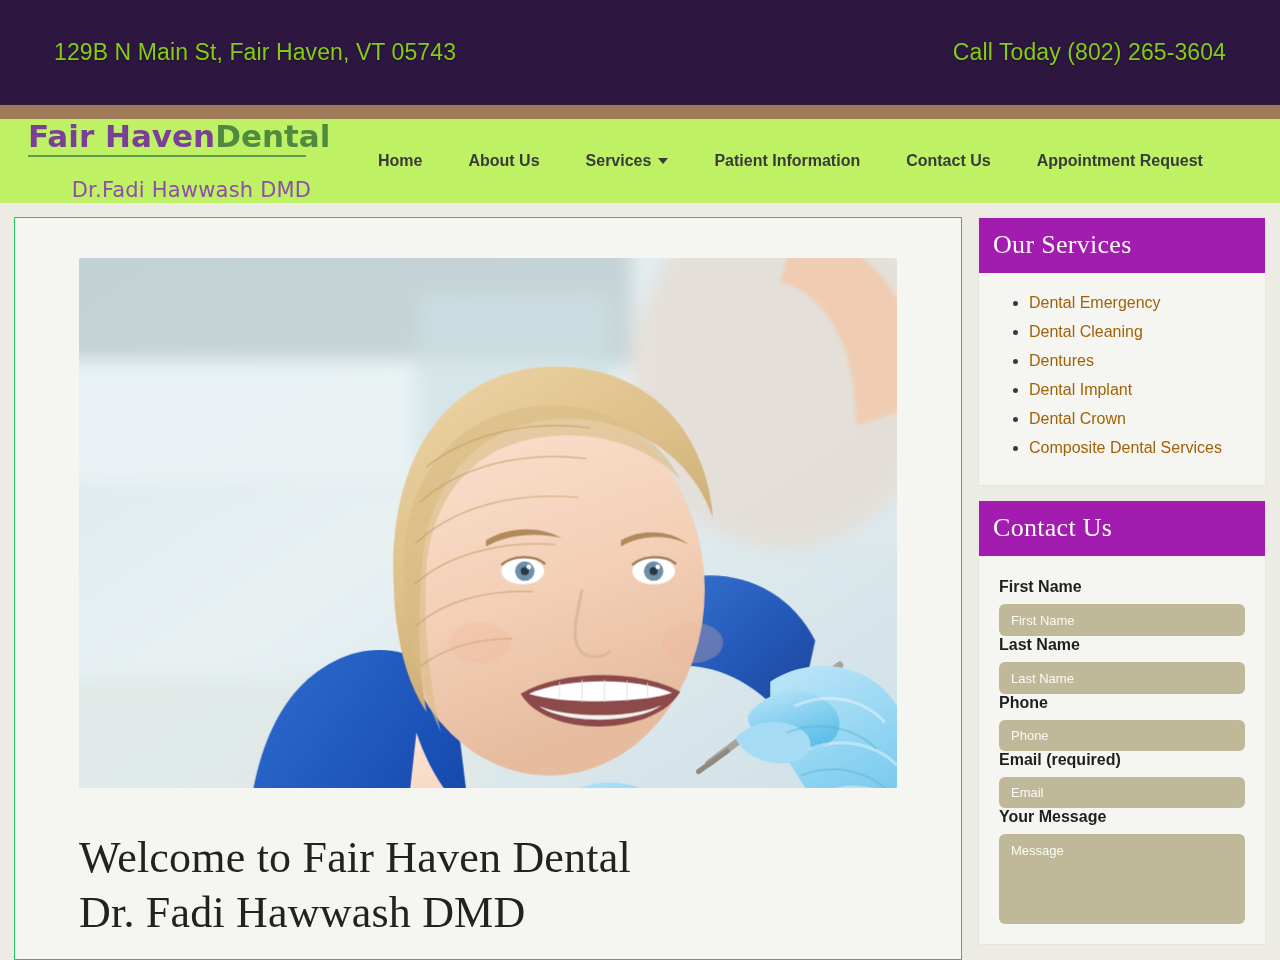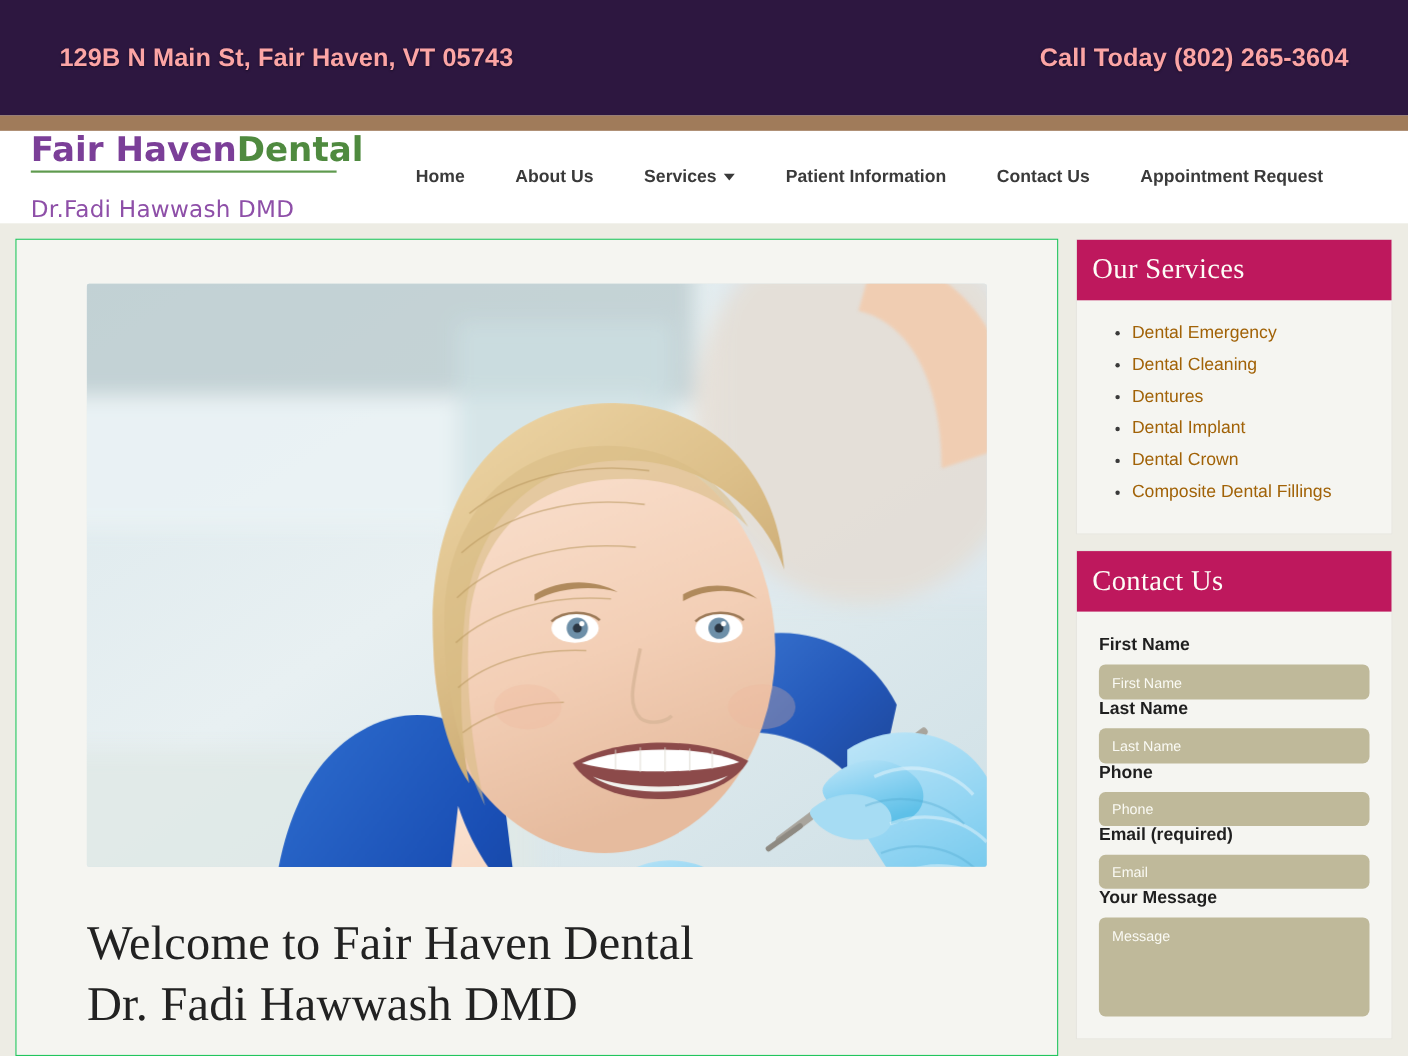--- a/index.html
+++ b/index.html
@@ -15,40 +15,41 @@
   
   .topbar {
     height: 105px;
     background: #2d1740;
     display: flex;
     align-items: center;
     justify-content: space-between;
     padding: 0 54px;
   }
   .topbar-text {
-    color: #fca5a5;
+    color: #84cc16;
     font-size: 23px;
-    font-weight: bold;
+    font-weight: normal;
     letter-spacing: 0.1px;
     text-shadow: 0 1px 2px rgba(0,0,0,0.45);
   }
 
   
   .brownstrip {
     height: 14px;
     background: #a07b5a;
   }
 
   
   .header {
     height: 84px;
-    background: #ffffff;
+    background: #bef264;
     display: flex;
     align-items: center;
     position: relative;
+    text-align: center;
   }
   .logo-wrap {
     width: 355px;
     padding-left: 28px;
     display: flex;
     flex-direction: column;
     justify-content: center;
     flex: none;
   }
   .logo-line1 {
@@ -145,21 +146,21 @@
     flex: none;
     display: flex;
     flex-direction: column;
     gap: 14px;
   }
   .widget {
     background: #f5f5f1;
     border: 1px solid #e6e5de;
   }
   .widget-head {
-    background: #be185d;
+    background: #a21caf;
     color: #fdfdf7;
     font-family: "Liberation Serif", serif;
     font-size: 26px;
     padding: 12px 14px 13px 14px;
     letter-spacing: 0.3px;
   }
   .widget-body { padding: 18px 14px 20px 14px; }
 
   .svc-list {
     margin: 0;
@@ -416,21 +417,21 @@
 
     <section class="widget">
       <div class="widget-head">Our Services</div>
       <div class="widget-body">
         <ul class="svc-list">
           <li><a href="#">Dental Emergency</a></li>
           <li><a href="#">Dental Cleaning</a></li>
           <li><a href="#">Dentures</a></li>
           <li><a href="#">Dental Implant</a></li>
           <li><a href="#">Dental Crown</a></li>
-          <li><a href="#">Composite Dental Fillings</a></li>
+          <li><a href="#">Composite Dental Services</a></li>
         </ul>
       </div>
     </section>
 
     <section class="widget">
       <div class="widget-head">Contact Us</div>
       <div class="form-body">
 
         <div class="field-group">
           <label class="field-label">First Name</label>

